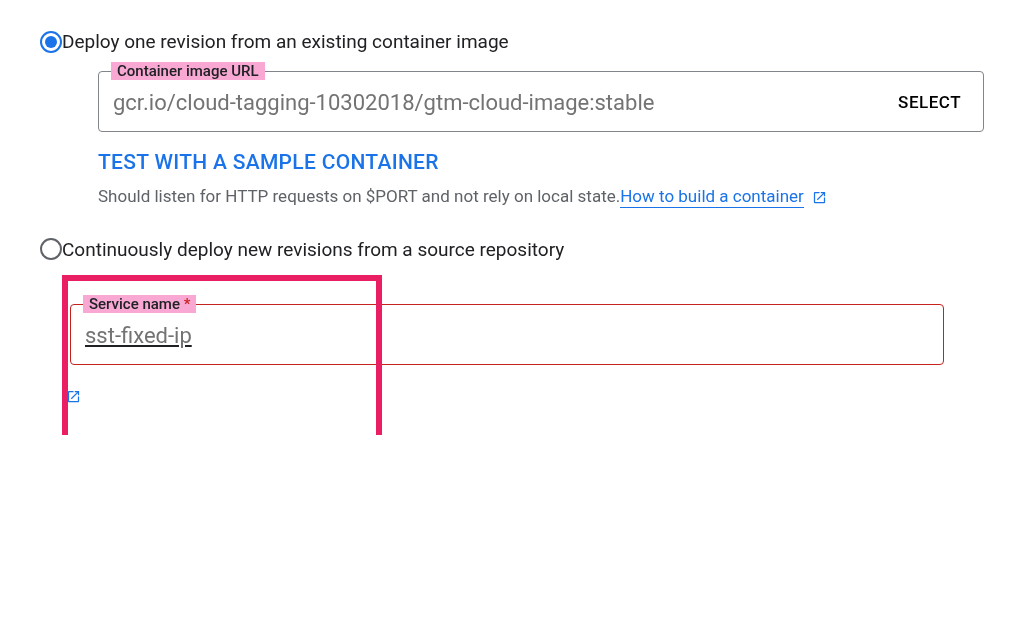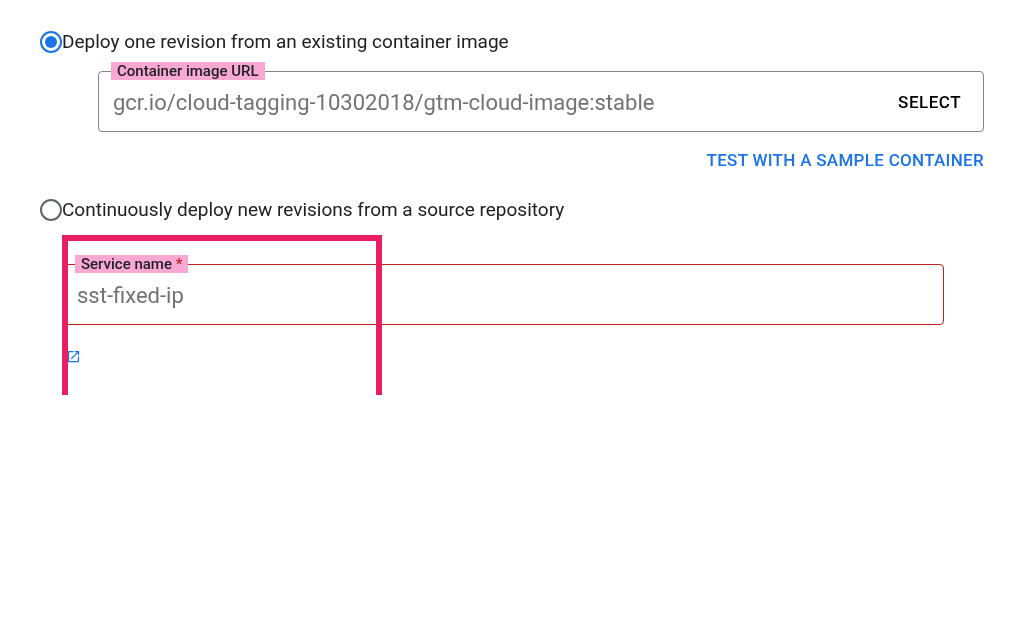--- a/index.html
+++ b/index.html
@@ -89,26 +89,25 @@
       color: #000000;
       font-weight: 500;
       font-size: 17px;
       letter-spacing: 0.5px;
       padding: 0 22px;
       cursor: pointer;
     }
     .test-link {
       color: #1a73e8;
       font-weight: 500;
-      font-size: 17px;
+      font-size: 21px;
       letter-spacing: 0.3px;
       cursor: pointer;
       margin-bottom: 10px;
       display: block;
-      text-align: right;
     }
     .help-text {
       color: #5f6368;
       font-size: 17px;
       line-height: 1.5;
     }
     .help-link {
       color: #1a73e8;
       text-decoration: none;
       border-bottom: 1px solid #1a73e8;
@@ -138,21 +137,22 @@
       position: relative;
       z-index: 2;
     }
     .form-row {
       position: relative;
       margin-left: 22px;
       margin-right: 40px;
       margin-top: -175px;
     }
     .form-row .field-container {
-      margin-left: 0;
+      margin-left: 8px;
+      text-decoration: underline;
     }
     .dropdown-arrow {
       margin-right: 18px;
       cursor: pointer;
     }
     .dropdown-arrow svg {
       display: block;
     }
     .region-help {
       margin-left: 22px;
@@ -170,20 +170,28 @@
   <span class="radio-label">Deploy one revision from an existing container image</span>
 </div>
 
 <div class="indented">
   <div class="field-container">
     <span class="field-label">Container image URL</span>
     <input class="field-input" value="gcr.io/cloud-tagging-10302018/gtm-cloud-image:stable" style="">
     <span class="select-button">SELECT</span>
   </div>
   <span class="test-link">TEST WITH A SAMPLE CONTAINER</span>
+  <div class="help-text">
+    <span>Should listen for HTTP requests on $PORT and not rely on local state.</span><a class="help-link"><span>How to build a container</span></a>
+    <span class="external-icon">
+      <svg viewBox="0 0 24 24" fill="#1a73e8">
+          <path d="M19 19H5V5h7V3H5c-1.11 0-2 .9-2 2v14c0 1.1.89 2 2 2h14c1.1 0 2-.9 2-2v-7h-2v7zM14 3v2h3.59l-9.83 9.83 1.41 1.41L19 6.41V10h2V3h-7z"></path>
+        </svg>
+    </span>
+  </div>
 </div>
 
 <div class="radio-row second-radio-section">
   <div class="radio"></div>
   <span class="radio-label">Continuously deploy new revisions from a source repository</span>
 </div>
 
 <div class="overlay-wrapper">
   <div class="highlight-box" style="height:200px;"></div>
   

